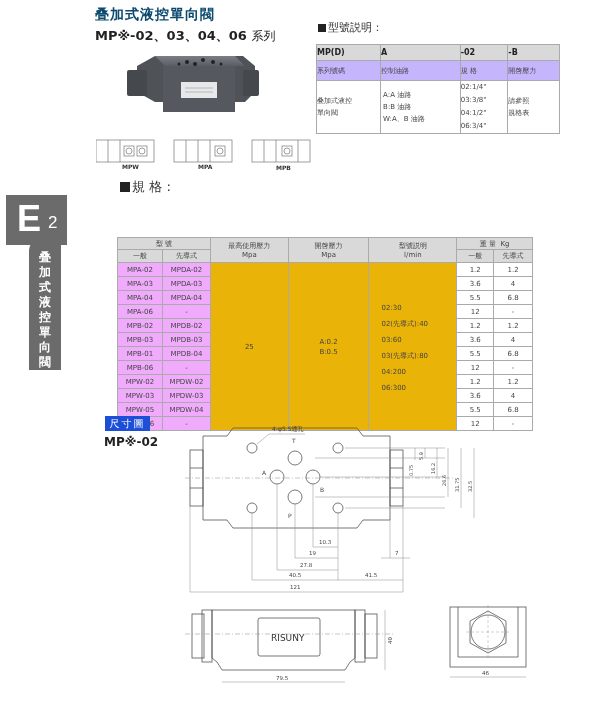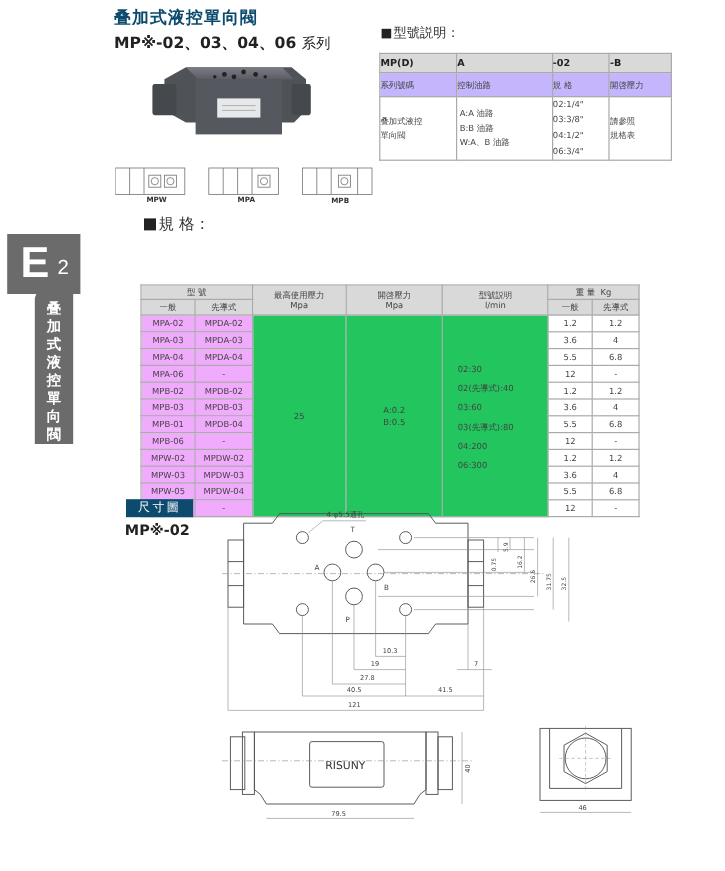--- a/index.html
+++ b/index.html
@@ -18,30 +18,30 @@
   .model-tbl .hdr td { background:#d9d9d9; font-weight:bold; font-size:8px; height:15px; color:#222; }
   .model-tbl .sub td { background:#c4b5fd; height:19px; }
   .model-tbl .body td { height:50px; line-height:12px; }
 
   .spec-tbl { left:117px; top:196px; width:416px; font-size:7px; color:#444;margin-top:41px; }
   .spec-tbl td { border:1px solid #aaa; text-align:center; padding:0; height:13px; }
   .spec-tbl .h1 td, .spec-tbl .h2 td { background:#d9d9d9; }
   .spec-tbl .h1 td { height:11px; }
   .spec-tbl .h2 td { height:12px; }
   .spec-tbl .c-model { background:#f0abfc; }
-  .spec-tbl .merged { background:#22c55e; vertical-align:middle; line-height:10px; }
+  .spec-tbl .merged { background:#eab308; vertical-align:middle; line-height:10px; }
   .spec-tbl .flow { text-align:left; padding-left:12px; line-height:16px; vertical-align:top; padding-top:37px; }
 
   .e2-tab { left:6px; top:195px; width:61px; height:50px; background:#6b6b6b; }
   .e2-stem { left:29px; top:240px; width:32px; height:130px; background:#6b6b6b; border-top-left-radius:10px; }
   .e2-big { left:17px; top:198px; font-size:36px; font-weight:bold; color:#fff; font-family:"Liberation Sans", sans-serif; }
   .e2-sub { left:48px; top:213px; font-size:17px; color:#fff; font-family:"Liberation Sans", sans-serif; }
   .e2-text { left:32px; top:250px; width:26px; font-size:12px; color:#fff; line-height:15px; text-align:center; font-weight:bold; }
 
-  .dim-badge { left:105px; top:416px; width:56px; height:15px; background:#0c4a6e; color:#fff; font-size:10px; text-align:center; line-height:15px; letter-spacing:2px; }
+  .dim-badge { left:105px; top:416px; width:45px; height:15px; background:#1d4ed8; color:#fff; font-size:10px; text-align:center; line-height:15px; letter-spacing:2px; }
   .dim-model { left:104px; top:435px; font-size:12px; font-weight:bold; color:#222; }
 
   .schem-label { font-size:6px; font-weight:bold; color:#333; }
   svg text { font-family:"DejaVu Sans", sans-serif; }
 </style>
 </head>
 <body>
 
 <div class="abs title-cn">叠加式液控單向閥</div>
 <div class="abs title-series">

